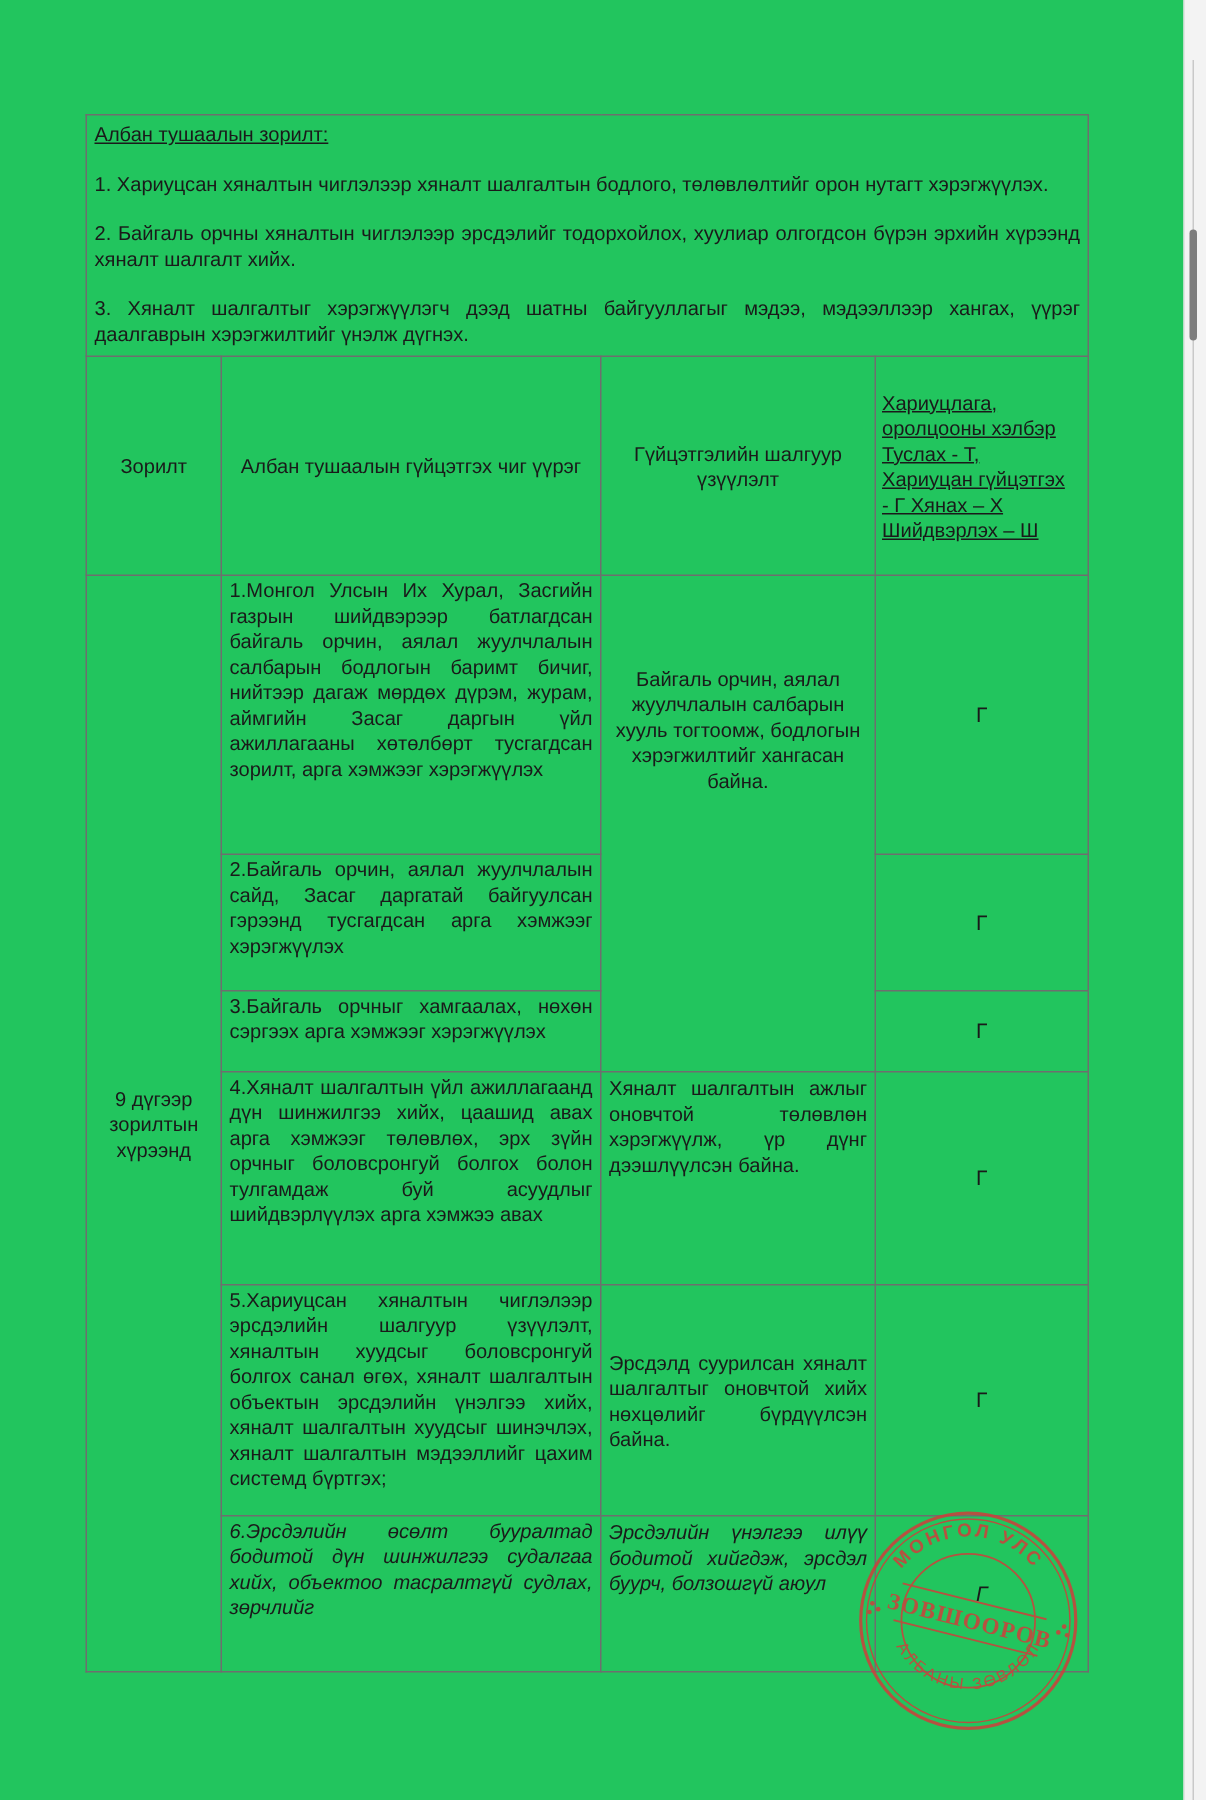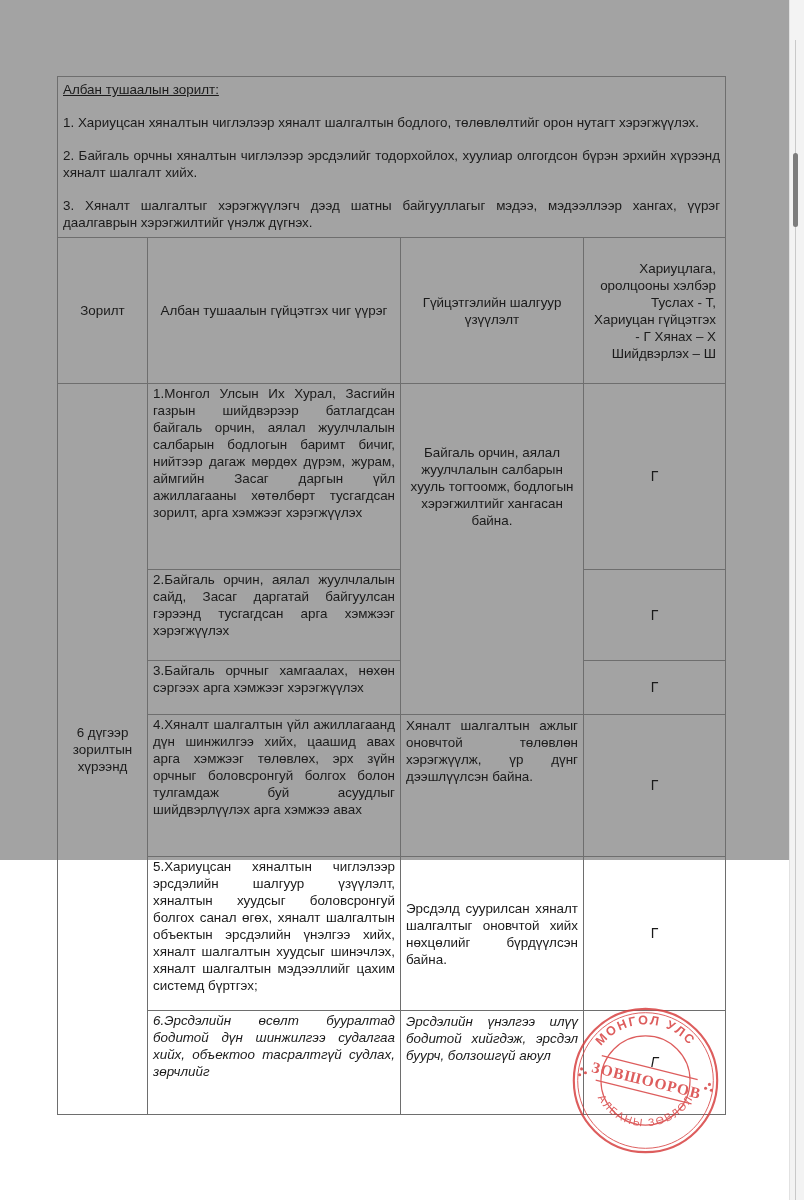--- a/index.html
+++ b/index.html
@@ -12,22 +12,22 @@
     }
     body {
       position: relative;
       font-family: "Liberation Sans", sans-serif;
       color: #1a1a1a;
     }
     .page {
       position: absolute;
       left: 0; top: 0;
       width: 790px;
-      height: 860px;
-      background: #a3a3a3;
+      height: 1200px;
+      background: #22c55e;
     }
     .scroll-track {
       position: absolute;
       right: 0; top: 0;
       width: 14px;
       height: 1200px;
       background: #f3f3f3;
       border-left: 1px solid #e2e2e2;
     }
     .scroll-line {
@@ -71,22 +71,23 @@
     .intro-p {
       margin: 16px 0 7px 0;
       text-align: justify;
     }
     .intro-p:last-child { margin-bottom: 2px; }
     .hdr td {
       text-align: center;
       height: 145px;
     }
     .hdr td.last-hdr {
-      text-align: right;
+      text-align: left;
       padding-left: 4px;
+      text-decoration: underline;
     }
     .duty {
       text-align: justify;
       text-align-last: left;
       vertical-align: top !important;
       padding-top: 1px !important;
       margin-top: 48px;
     }
     .crit-center { text-align: center; margin-top: 38px; }
     .crit-just {
@@ -150,21 +151,21 @@
         <td>Албан тушаалын гүйцэтгэх чиг үүрэг</td>
         <td>Гүйцэтгэлийн шалгуур үзүүлэлт</td>
         <td class="last-hdr">
           <div style="width:128px">
             <span>Хариуцлага, оролцооны хэлбэр Туслах - Т, Хариуцан гүйцэтгэх - Г Хянах – Х Шийдвэрлэх – Ш</span>
           </div>
         </td>
       </tr>
 
       <tr class="r1">
-        <td rowspan="6" class="goal" style="padding:0 10px;">6 дүгээр зорилтын хүрээнд</td>
+        <td rowspan="6" class="goal" style="padding:0 10px;">9 дүгээр зорилтын хүрээнд</td>
         <td class="duty">1.Монгол Улсын Их Хурал, Засгийн газрын шийдвэрээр батлагдсан байгаль орчин, аялал жуулчлалын салбарын бодлогын баримт бичиг, нийтээр дагаж мөрдөх дүрэм, журам, аймгийн Засаг даргын үйл ажиллагааны хөтөлбөрт тусгагдсан зорилт, арга хэмжээг хэрэгжүүлэх</td>
         <td rowspan="3" class="crit-center" style="vertical-align:top; padding-top:60px;">
           <span>Байгаль орчин, аялал жуулчлалын салбарын хууль тогтоомж, бодлогын хэрэгжилтийг хангасан байна.</span>
         </td>
         <td class="resp">Г</td>
       </tr>
 
       <tr class="r2">
         <td class="duty">2.Байгаль орчин, аялал жуулчлалын сайд, Засаг даргатай байгуулсан гэрээнд тусгагдсан арга хэмжээг хэрэгжүүлэх</td>
         <td class="resp">Г</td>

